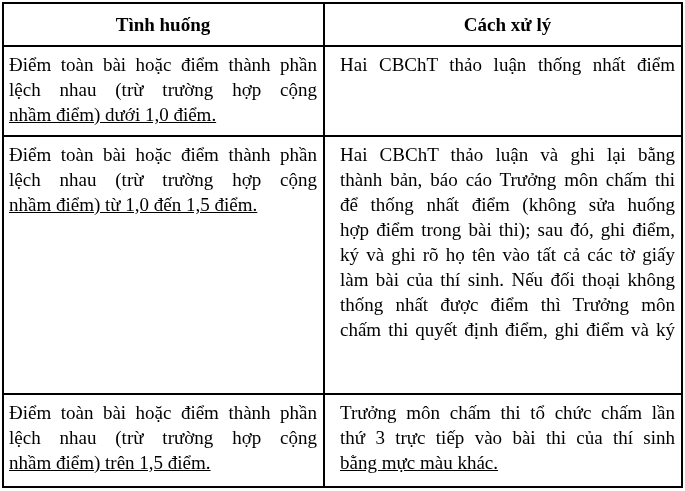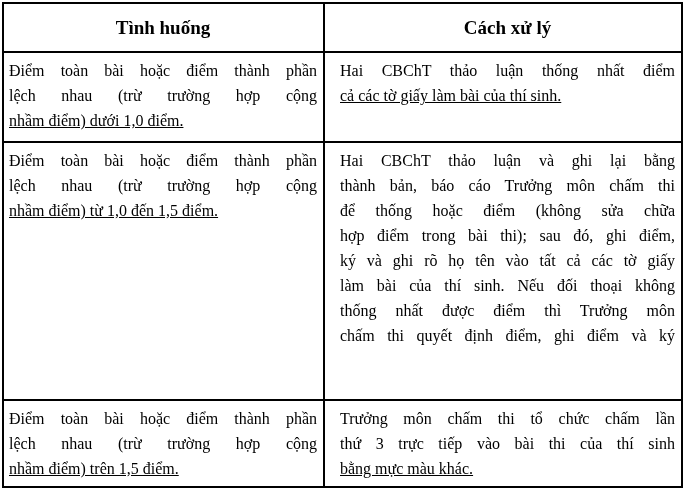--- a/index.html
+++ b/index.html
@@ -23,21 +23,21 @@
     display: flex;
     flex-direction: column;
     background: #ffffff;
   }
   .row {
     display: flex;
     flex-direction: row;
     border-bottom: 2px solid #000000;
   }
   .row:last-child { border-bottom: none; flex: 1; }
-  .row-header { height: 49px; justify-content: flex-end; }
+  .row-header { height: 43px; justify-content: flex-end; }
   .row-1 { height: 90px; }
   .row-2 { height: 258px; }
   .cell {
     overflow: hidden;
   }
   .cell-left {
     width: 321px;
     border-right: 2px solid #000000;
     padding: 5px 6px 0 5px;
   }
@@ -47,21 +47,21 @@
   }
   .header-cell {
     display: flex;
     align-items: center;
     justify-content: center;
     font-weight: bold;
     font-size: 19px;
     padding-top: 0;
   }
   .body-cell {
-    font-size: 16px;
+    font-size: 19px;
     line-height: 25px;
   }
   .jline {
     text-align: justify;
     text-align-last: justify;
     white-space: normal;
   }
   .jline.last {
     text-align: left;
     text-align-last: left;
@@ -80,34 +80,33 @@
     </div>
 
     <div class="row row-1">
       <div class="cell cell-left body-cell">
           <div class="jline">Điểm toàn bài hoặc điểm thành phần</div>
           <div class="jline">lệch nhau (trừ trường hợp cộng</div>
           <div class="jline last">nhầm điểm) dưới 1,0 điểm.</div>
         </div>
       <div class="cell cell-right body-cell">
           <div class="jline">Hai CBChT thảo luận thống nhất điểm</div>
-          <div class="jline last">cả các tờ giấy làm bài của thí sinh.</div>
         </div>
     </div>
 
     <div class="row row-2">
       <div class="cell cell-left body-cell">
           <div class="jline">Điểm toàn bài hoặc điểm thành phần</div>
           <div class="jline">lệch nhau (trừ trường hợp cộng</div>
           <div class="jline last">nhầm điểm) từ 1,0 đến 1,5 điểm.</div>
         </div>
       <div class="cell cell-right body-cell">
           <div class="jline">Hai CBChT thảo luận và ghi lại bằng</div>
           <div class="jline">thành bản, báo cáo Trưởng môn chấm thi</div>
-          <div class="jline">để thống hoặc điểm (không sửa chữa</div>
+          <div class="jline">để thống nhất điểm (không sửa huống</div>
           <div class="jline">hợp điểm trong bài thi); sau đó, ghi điểm,</div>
           <div class="jline">ký và ghi rõ họ tên vào tất cả các tờ giấy</div>
           <div class="jline">làm bài của thí sinh. Nếu đối thoại không</div>
           <div class="jline">thống nhất được điểm thì Trưởng môn</div>
           <div class="jline">chấm thi quyết định điểm, ghi điểm và ký</div>
         </div>
     </div>
 
     <div class="row row-3">
       <div class="cell cell-left body-cell">

